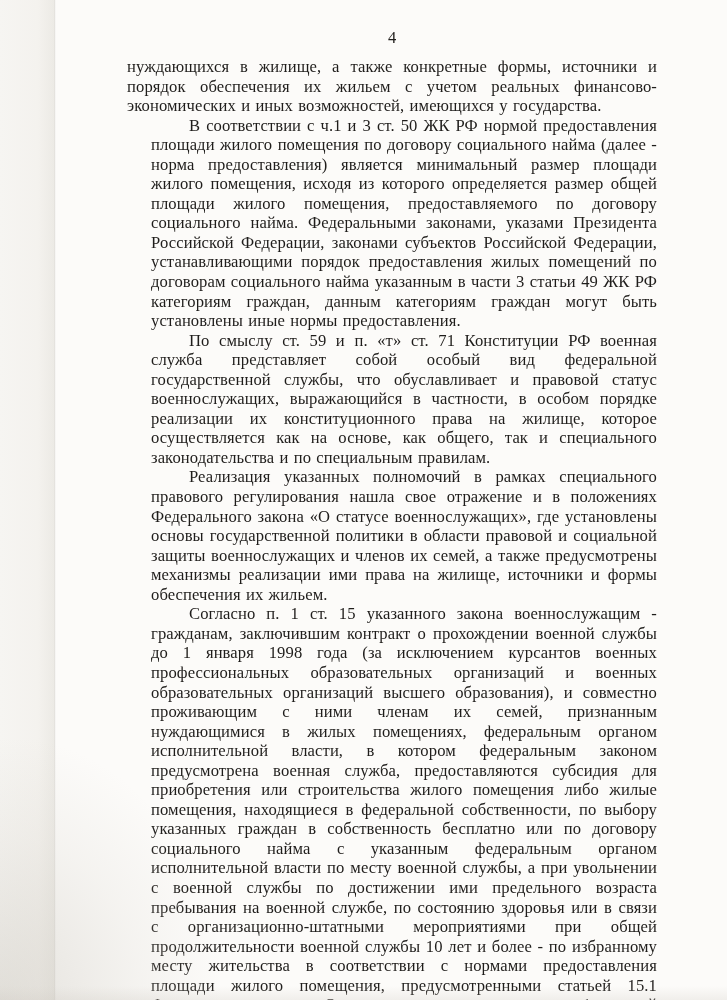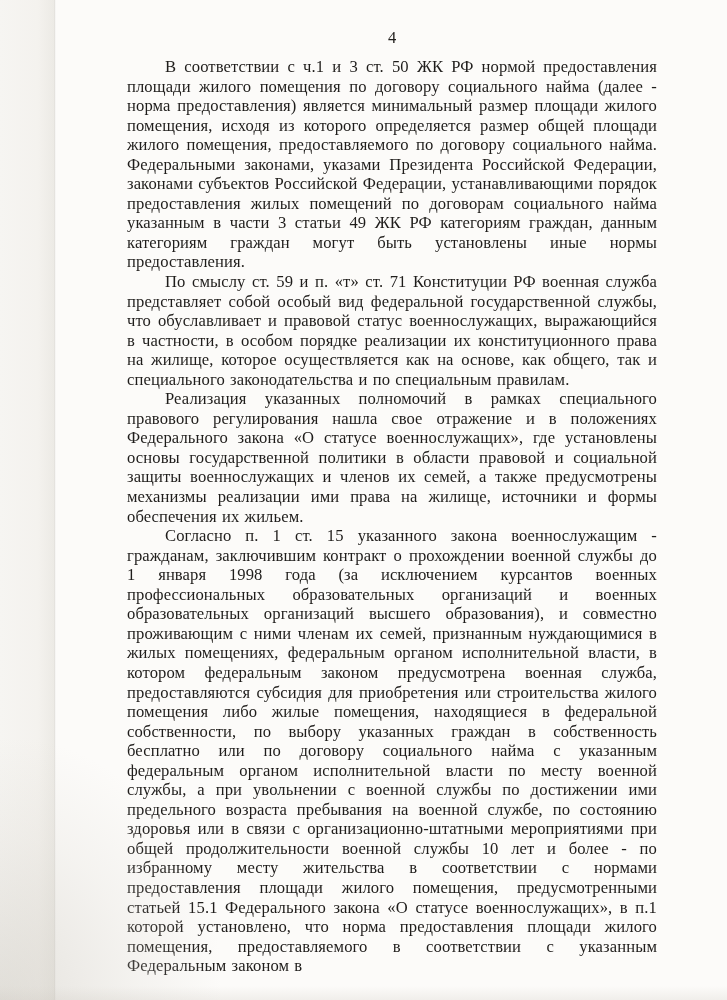--- a/index.html
+++ b/index.html
@@ -63,32 +63,34 @@
   .text-block p {
     margin: 0;
     font-size: 16.6px;
     line-height: 19.55px;
     text-align: justify;
     letter-spacing: 0.1px;
     word-spacing: 1px;
   }
   .text-block p.indented {
     text-indent: 38px;
+    margin-left: 24px;
   }
 </style>
 </head>
 <body>
 
 <div class="scan-page">
   <div class="left-margin-strip"></div>
   <div class="page-edge-line"></div>
 
   <div class="page-number">4</div>
 
   <div class="text-block">
+    <p>нуждающихся в жилище, а также конкретные формы, источники и порядок обеспечения их жильем с учетом реальных финансово-экономических и иных возможностей, имеющихся у государства.</p>
     <p class="indented">В соответствии с ч.1 и 3 ст. 50 ЖК РФ нормой предоставления площади жилого помещения по договору социального найма (далее - норма предоставления) является минимальный размер площади жилого помещения, исходя из которого определяется размер общей площади жилого помещения, предоставляемого по договору социального найма. Федеральными законами, указами Президента Российской Федерации, законами субъектов Российской Федерации, устанавливающими порядок предоставления жилых помещений по договорам социального найма указанным в части 3 статьи 49 ЖК РФ категориям граждан, данным категориям граждан могут быть установлены иные нормы предоставления.</p>
     <p class="indented">По смыслу ст. 59 и п. «т» ст. 71 Конституции РФ военная служба представляет собой особый вид федеральной государственной службы, что обуславливает и правовой статус военнослужащих, выражающийся в частности, в особом порядке реализации их конституционного права на жилище, которое осуществляется как на основе, как общего, так и специального законодательства и по специальным правилам.</p>
     <p class="indented">Реализация указанных полномочий в рамках специального правового регулирования нашла свое отражение и в положениях Федерального закона «О статусе военнослужащих», где установлены основы государственной политики в области правовой и социальной защиты военнослужащих и членов их семей, а также предусмотрены механизмы реализации ими права на жилище, источники и формы обеспечения их жильем.</p>
     <p class="indented">Согласно п. 1 ст. 15 указанного закона военнослужащим - гражданам, заключившим контракт о прохождении военной службы до 1 января 1998 года (за исключением курсантов военных профессиональных образовательных организаций и военных образовательных организаций высшего образования), и совместно проживающим с ними членам их семей, признанным нуждающимися в жилых помещениях, федеральным органом исполнительной власти, в котором федеральным законом предусмотрена военная служба, предоставляются субсидия для приобретения или строительства жилого помещения либо жилые помещения, находящиеся в федеральной собственности, по выбору указанных граждан в собственность бесплатно или по договору социального найма с указанным федеральным органом исполнительной власти по месту военной службы, а при увольнении с военной службы по достижении ими предельного возраста пребывания на военной службе, по состоянию здоровья или в связи с организационно-штатными мероприятиями при общей продолжительности военной службы 10 лет и более - по избранному месту жительства в соответствии с нормами предоставления площади жилого помещения, предусмотренными статьей 15.1 Федерального закона «О статусе военнослужащих», в п.1 которой установлено, что норма предоставления площади жилого помещения, предоставляемого в соответствии с указанным Федеральным законом в</p>
   </div>
 
   <div class="corner-shadow"></div>
   <div class="bottom-shade"></div>
 </div>
 

